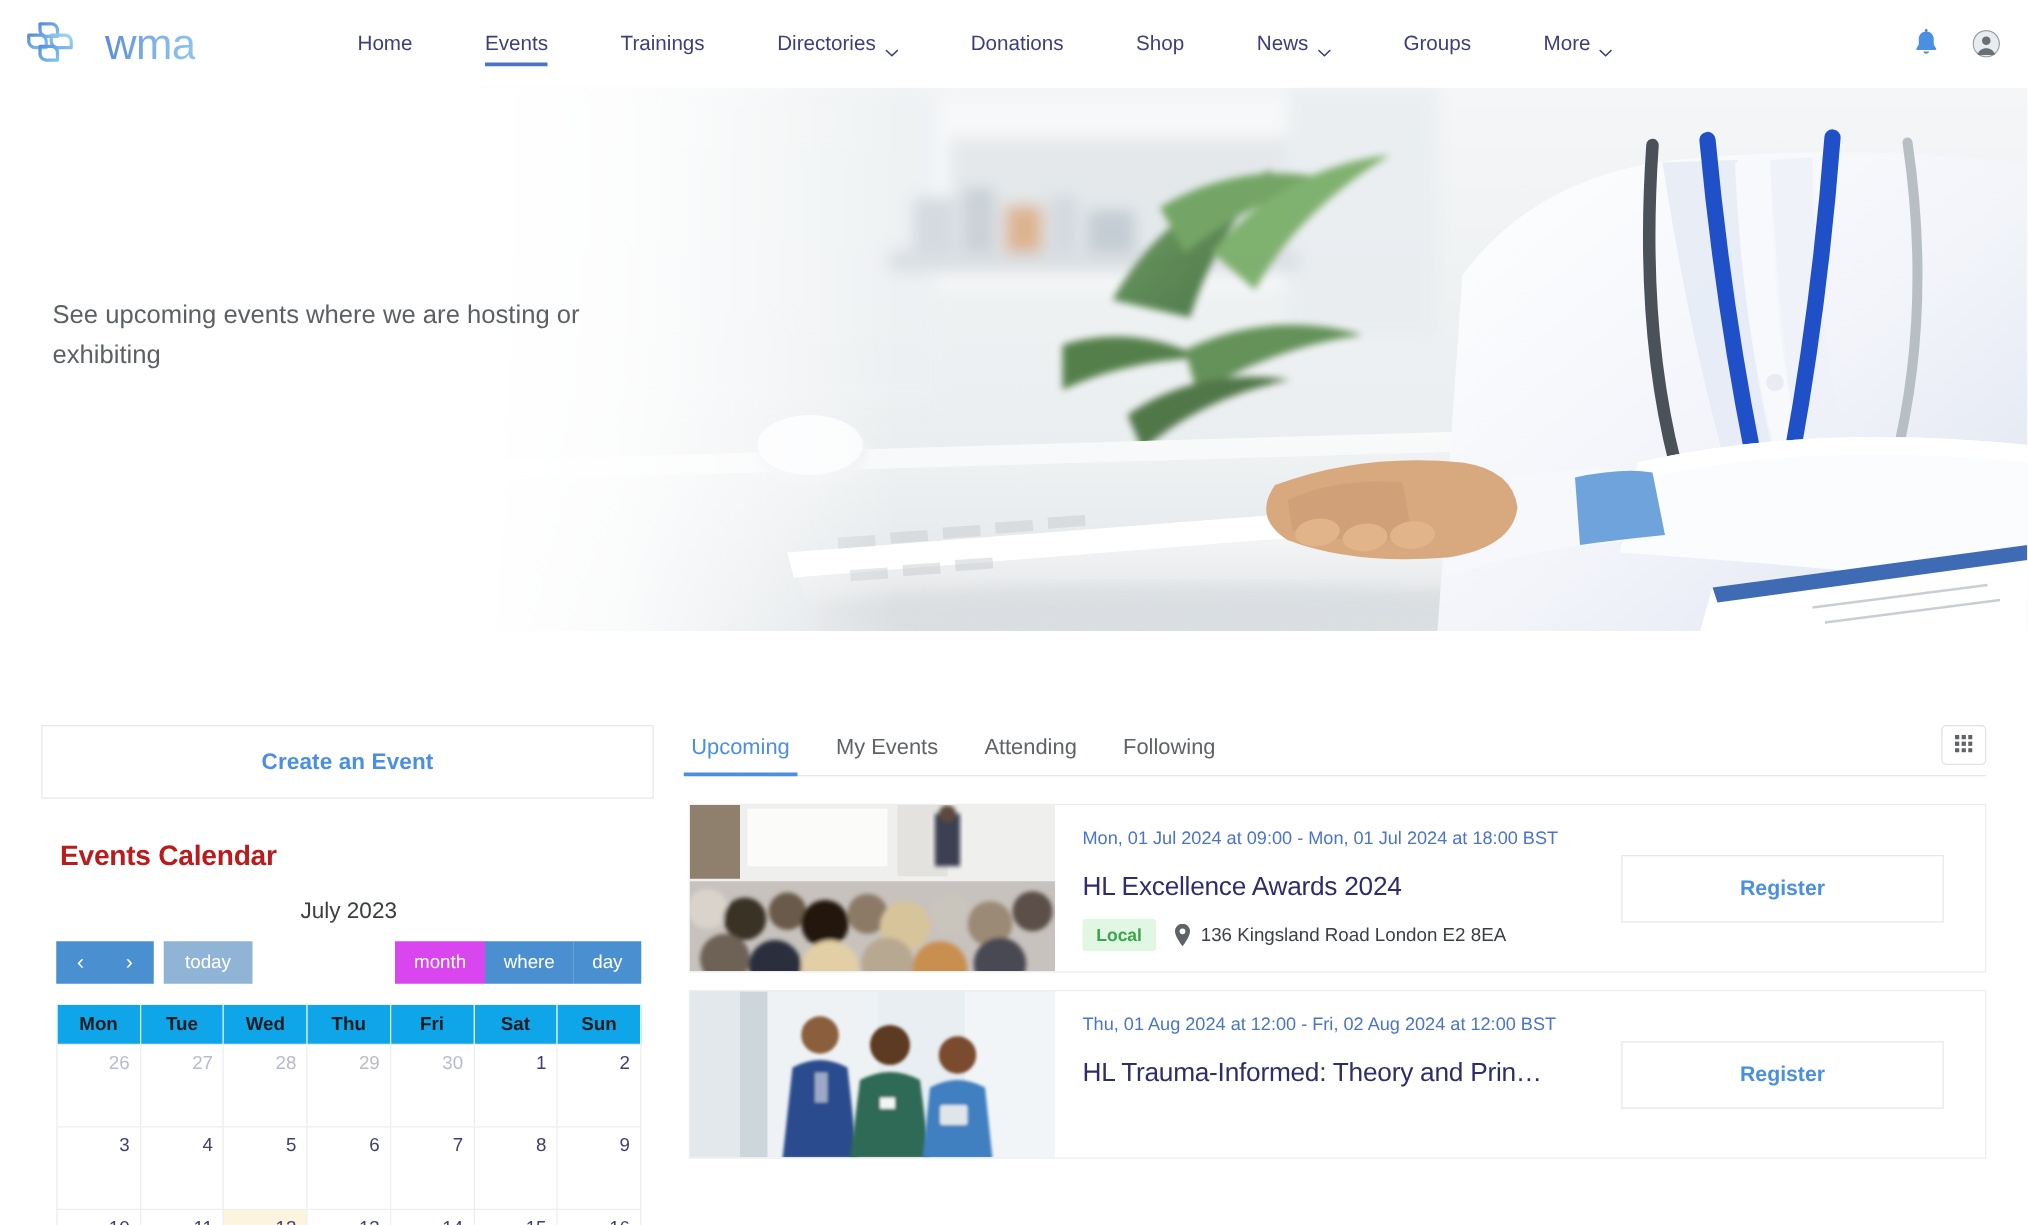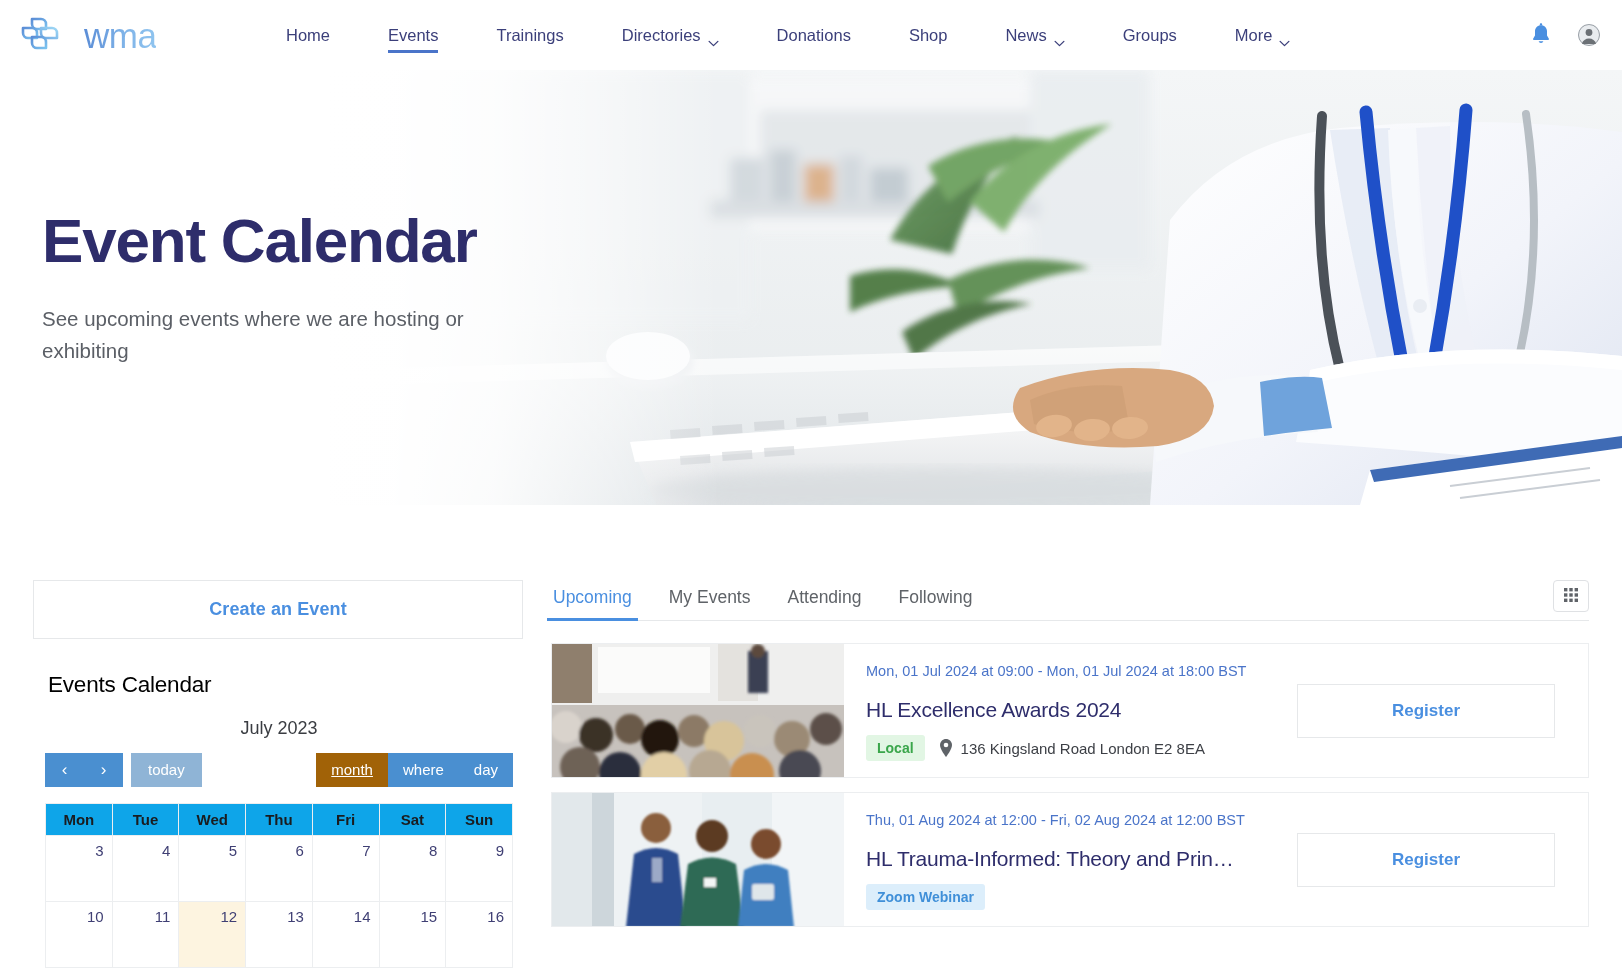--- a/index.html
+++ b/index.html
@@ -164,22 +164,22 @@
     color: #4a8fe0;
     font-size: 18px;
     font-weight: 700;
     font-family: inherit;
     cursor: pointer;
     letter-spacing: 0.1px;
   }
   .cal-heading {
     margin: 33px 0 10px 15px;
     font-size: 22.5px;
-    font-weight: 400;
-    color: #000000;
+    font-weight: 700;
+    color: #b91c1c;
     letter-spacing: -0.2px;
   }
   .cal-wrap { margin: 20px 0 0 12px; width: 468px; }
   .cal-title {
     text-align: center;
     font-size: 18px;
     color: #3a3d42;
     font-weight: 400;
     margin-bottom: 14px;
   }
@@ -197,21 +197,21 @@
     color: #ffffff;
     cursor: pointer;
     padding: 0 14px;
     height: 34px;
     line-height: 34px;
     background: #4a8fd0;
   }
   .cal-btn.arrow { width: 39px; padding: 0; font-size: 17px; }
   .cal-btn.today { background: #8fb4d6; margin-left: 8px; padding: 0 17px; }
   .cal-btn.view { background: #4a8fd0; padding: 0 15px; }
-  .cal-btn.view.active { background: #a16207; text-decoration: underline; }
+  .cal-btn.view.active { background: #d946ef; }
 
   table.cal {
     width: 100%;
     border-collapse: collapse;
     table-layout: fixed;
   }
   table.cal th {
     font-size: 15px;
     font-weight: 700;
     color: #1a1c1f;
@@ -556,21 +556,20 @@
         <path d="M1040 400 L1292 366 L1292 378 L1044 412 Z" fill="#3f6bb5"></path>
         <g stroke="#c9ced4" stroke-width="2">
           <path d="M1120 416 L1260 398"></path>
           <path d="M1130 428 L1270 410"></path>
         </g>
       </g>
     </svg>
   </div>
   <div class="hero-fade"></div>
   <div class="hero-text">
-    <h1 class="hero-title">Event Calendar</h1>
     <p class="hero-sub">See upcoming events where we are hosting or exhibiting</p>
   </div>
 </section>
 
 <div class="content">
 
   <aside class="left-col">
     <button class="create-event-btn">Create an Event</button>
 
     <h2 class="cal-heading">Events Calendar</h2>
@@ -599,20 +598,29 @@
             <th>Mon</th>
             <th>Tue</th>
             <th>Wed</th>
             <th>Thu</th>
             <th>Fri</th>
             <th>Sat</th>
             <th>Sun</th>
           </tr>
         </thead>
         <tbody>
+          <tr>
+            <td class="muted">26</td>
+            <td class="muted">27</td>
+            <td class="muted">28</td>
+            <td class="muted">29</td>
+            <td class="muted">30</td>
+            <td>1</td>
+            <td>2</td>
+          </tr>
           <tr>
             <td>3</td>
             <td>4</td>
             <td>5</td>
             <td>6</td>
             <td>7</td>
             <td>8</td>
             <td>9</td>
           </tr>
           <tr>
@@ -740,22 +748,19 @@
           <g filter="url(#eb2)">
             <circle cx="214" cy="52" r="15" fill="#7a4b2e"></circle>
             <path d="M192 78q22-12 44 0l6 57h-56z" fill="#3f7fc0"></path>
             <rect x="200" y="92" width="22" height="16" rx="2" fill="#dfe6ea"></rect>
           </g>
         </svg>
       </div>
       <div class="event-body">
         <div class="event-date">Thu, 01 Aug 2024 at 12:00 - Fri, 02 Aug 2024 at 12:00 BST</div>
         <div class="event-title">HL Trauma-Informed: Theory and Prin…</div>
-        <div class="event-meta">
-          <span class="badge zoom">Zoom Webinar</span>
-        </div>
       </div>
       <div class="event-action">
         <button class="register-btn">Register</button>
       </div>
     </article>
   </main>
 </div>
 
 </body></html>

